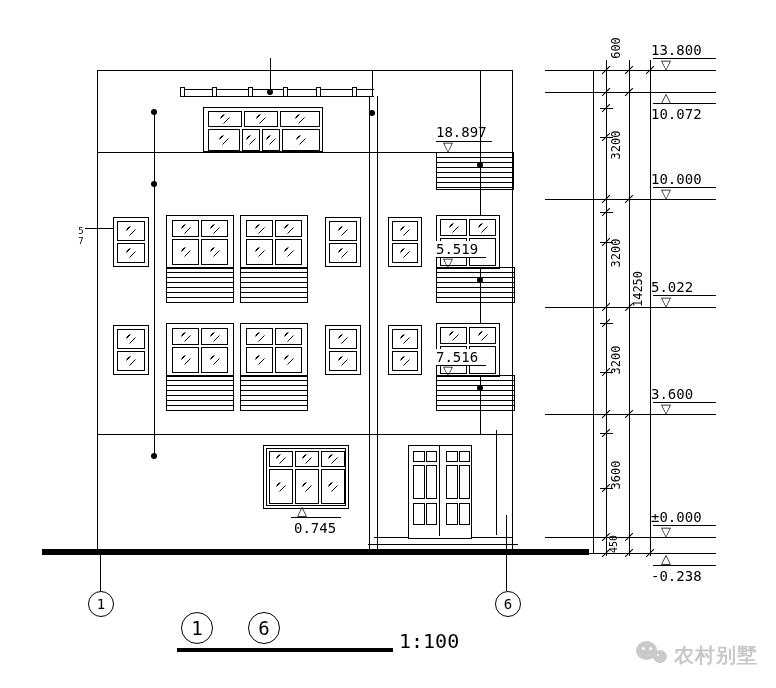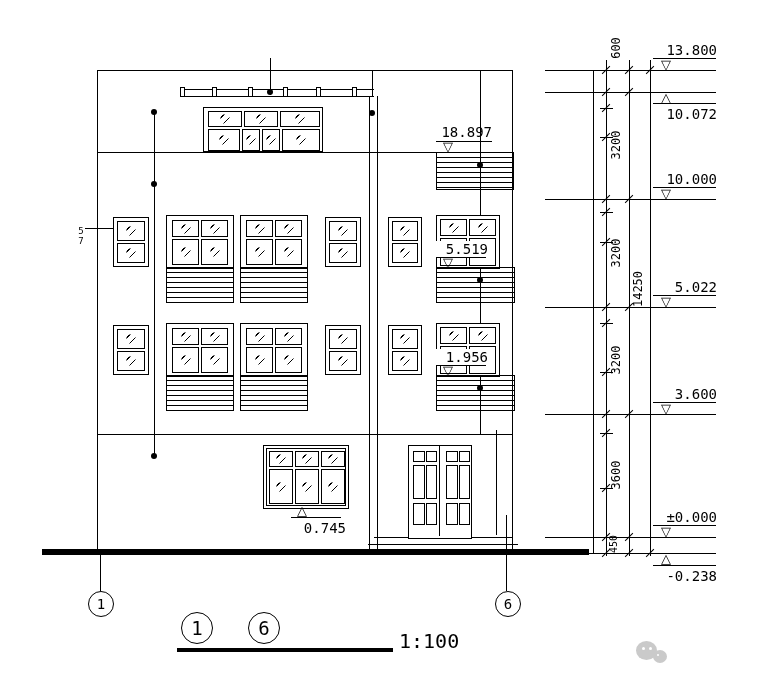--- a/index.html
+++ b/index.html
@@ -10,21 +10,21 @@
   .pn{position:absolute;border:1px solid #000;background:#fff}
   .pn::after{content:"";position:absolute;left:50%;top:50%;width:9px;height:9px;
       transform:translate(-50%,-50%);
       background:repeating-linear-gradient(135deg,rgba(0,0,0,0) 0 2px,#000 2px 3px,rgba(0,0,0,0) 3px 6px)}
   .lv{position:absolute;border:1px solid #000;
       background:repeating-linear-gradient(to bottom,rgba(0,0,0,0) 0 4px,#000 4px 5px)}
   .dt{position:absolute;width:6px;height:6px;border-radius:50%;background:#000;transform:translate(-50%,-50%)}
   .tk{position:absolute;width:11px;height:1px;background:#000;transform:translate(-50%,-50%) rotate(-45deg)}
   .vtx{position:absolute;transform:translate(-50%,-50%) rotate(-90deg);font-size:12px;white-space:nowrap}
   .num{position:absolute;font-size:14px;white-space:nowrap}
-  .ctr{text-align:right}
+  .ctr{text-align:left}
   .tri{position:absolute;font-size:13px;line-height:1;font-family:"DejaVu Sans",sans-serif}
   .cir{position:absolute;border:1px solid #000;border-radius:50%;display:flex;align-items:center;justify-content:center;background:#fff}
   .cjk{font-family:"DejaVu Sans","Liberation Sans",sans-serif}
   .tag{position:absolute;writing-mode:vertical-rl;text-orientation:upright;font-size:9px;line-height:1}
   .wmtxt{position:absolute;font-size:20px;color:#c8c8c8;font-family:"DejaVu Sans","Liberation Sans",sans-serif;font-weight:bold;letter-spacing:1px}
   .wmc{position:absolute;background:#cacaca;border-radius:50%}
   .wmd{position:absolute;background:#fff;border-radius:50%;width:3px;height:3px}
 </style>
 </head>
 <body>
@@ -163,21 +163,21 @@
   <i class="l" style="left:436px;top:141px;width:56px;height:1px"></i>
   <span class="tri" style="left:443px;top:140px">▽</span>
   <span class="num ctr" style="left:436px;top:124px;width:56px">18.897</span>
 
   <i class="l" style="left:436px;top:257px;width:50px;height:1px"></i>
   <span class="tri" style="left:443px;top:256px">▽</span>
   <span class="num ctr" style="left:436px;top:241px;width:52px;background:#fff">5.519</span>
 
   <i class="l" style="left:436px;top:365px;width:50px;height:1px"></i>
   <span class="tri" style="left:443px;top:364px">▽</span>
-  <span class="num ctr" style="left:436px;top:349px;width:52px;background:#fff">1.956</span>
+  <span class="num ctr" style="left:436px;top:349px;width:52px;background:#fff">7.516</span>
 
   <i class="l" style="left:291px;top:517px;width:50px;height:1px"></i>
   <span class="tri" style="left:297px;top:504px">△</span>
   <span class="num ctr" style="left:294px;top:520px;width:52px">0.745</span>
 
   <i class="l" style="left:593px;top:70px;width:1px;height:483px"></i>
   <i class="l" style="left:606px;top:60px;width:1px;height:496px"></i>
   <i class="l" style="left:629px;top:60px;width:1px;height:496px"></i>
   <i class="l" style="left:650px;top:60px;width:1px;height:496px"></i>
 
@@ -275,14 +275,15 @@
       <span>6</span>
     </div>
   <span class="num" style="left:399px;top:629px;font-size:20px">1:100</span>
   <i class="l" style="left:177px;top:648px;width:216px;height:4px"></i>
 
   <i class="wmc" style="left:636px;top:641px;width:21px;height:19px"></i>
   <i class="wmc" style="left:653px;top:650px;width:14px;height:13px"></i>
   <i class="wmd" style="left:642px;top:647px"></i>
   <i class="wmd" style="left:649px;top:647px"></i>
   <i class="wmd" style="left:657px;top:654px;width:2px;height:2px"></i>
+  <span class="wmtxt" style="left:674px;top:642px">农村别墅</span>
 
 </div>
 
 </body></html>

